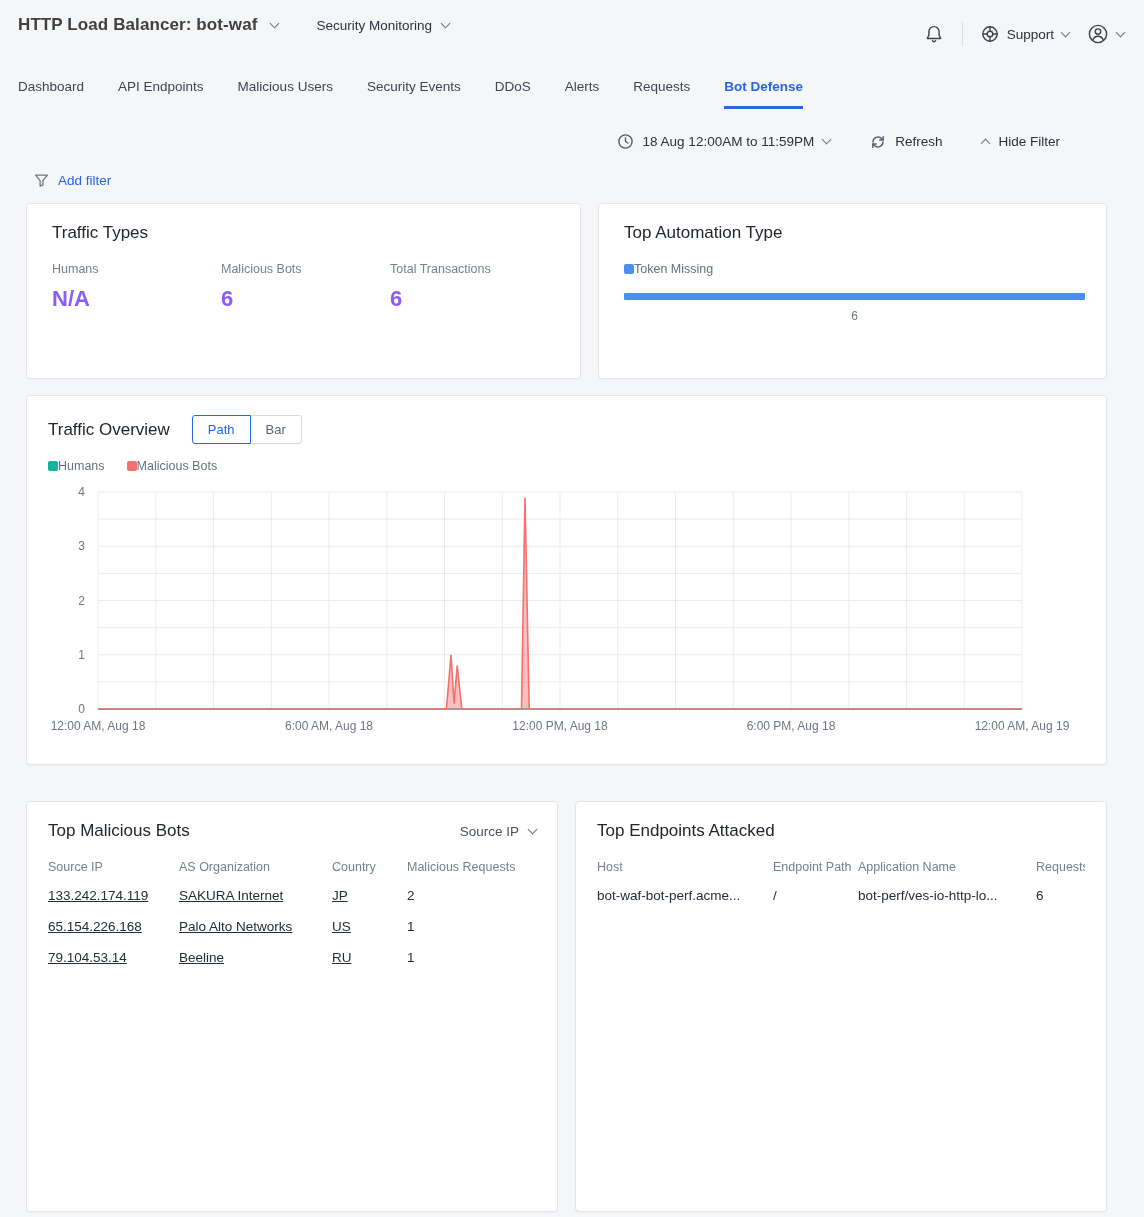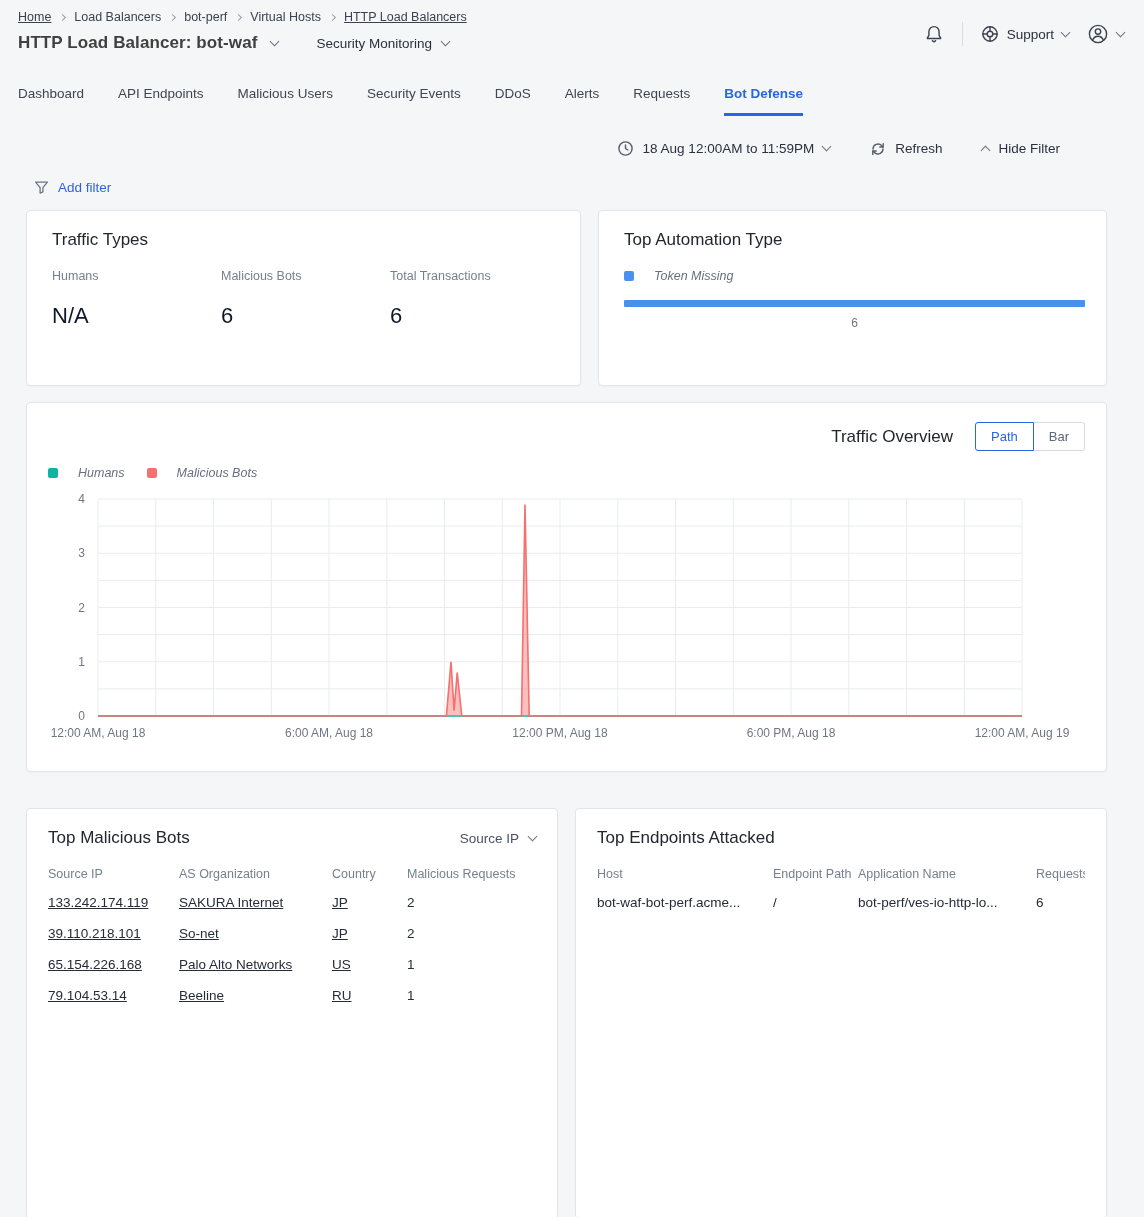--- a/index.html
+++ b/index.html
@@ -50,32 +50,32 @@
   .grid2 { display: grid; grid-template-columns: 1fr 1fr; gap: 17px; }
   .card { background: #fff; border: 1px solid #e3e5e9; border-radius: 4px; padding: 19px 21px; box-shadow: 0 1px 2px rgba(16,24,40,.03); }
   .card-title { font-size: 17px; font-weight: 400; color: #22262e; }
   .h-row1 { height: 176px; padding-left: 25px; }
   .h-row3 { height: 411px; margin-top: 20px; }
 
   
   .stats { display: flex; margin-top: 19px; }
   .stat { width: 169px; }
   .stat-label { font-size: 12.5px; color: #76808f; }
-  .stat-value { font-size: 22px; font-weight: 400; margin-top: 20px; color: #0f172a; }
+  .stat-value { font-size: 22px; font-weight: 700; margin-top: 10px; color: #8b5cf6; }
 
   
   .legend-row { display: flex; align-items: center; margin-top: 19px; font-size: 12.5px; color: #67707e; }
-  .legend-item { display: flex; align-items: center; gap: 20px; font-style: italic; }
+  .legend-item { display: flex; align-items: center; gap: 0; }
   .legend-sq { width: 10px; height: 10px; border-radius: 2px; flex: none; }
   .auto-bar-track { margin-top: 17px; height: 7px; }
   .auto-bar { height: 7px; border-radius: 1px; }
   .auto-value { text-align: center; margin-top: 9px; font-size: 12px; color: #6f7987; }
 
   
-  .overview-head { display: flex; align-items: center; gap: 22px; justify-content: flex-end; }
+  .overview-head { display: flex; align-items: center; gap: 22px; }
   .seg { display: flex; }
   .seg-btn { border: 1px solid #d7dbe1; background: #fff; padding: 6px 15px; font-size: 13px; color: #5d6674; }
   .seg-btn:first-child { border-radius: 3px 0 0 3px; }
   .seg-btn:last-child { border-radius: 0 3px 3px 0; border-left: none; }
   .seg-btn.active { border: 1px solid #2a65e3; color: #2a65e3; }
   .overview-legend { display: flex; gap: 22px; margin-top: 15px; }
   .chart-wrap { margin-top: 11px; }
   svg text { font-family: "Liberation Sans", sans-serif; }
   .grid { stroke: #e9ebef; stroke-width: 1; }
   .tick { font-size: 12px; fill: #6f7683; }
@@ -92,31 +92,20 @@
   .cols-bots col:nth-child(3) { width: 75px; }
   .cols-ep col:nth-child(1) { width: 176px; }
   .cols-ep col:nth-child(2) { width: 85px; }
   .cols-ep col:nth-child(3) { width: 178px; }
 </style>
 </head>
 <body>
 
 <header class="topbar">
   <div>
-    <nav class="breadcrumb">
-        <a>Home</a>
-        <span class="crumb-sep"></span>
-        <a>Load Balancers</a>
-        <span class="crumb-sep"></span>
-        <a>bot-perf</a>
-        <span class="crumb-sep"></span>
-        <a>Virtual Hosts</a>
-        <span class="crumb-sep"></span>
-        <a>HTTP Load Balancers</a>
-      </nav>
     <div class="title-row">
       <h1 class="page-title">HTTP Load Balancer: bot-waf</h1>
       <button class="icon-btn title-chev">
         <span class="chev"></span>
       </button>
       <button class="section-select">
         <span>Security Monitoring</span>
         <span class="chev"></span>
       </button>
     </div>
@@ -320,26 +309,20 @@
             </tr>
           </thead>
         <tbody>
             <tr>
               <td><a class="cell-link">133.242.174.119</a></td>
               <td><a class="cell-link">SAKURA Internet</a></td>
               <td><a class="cell-link">JP</a></td>
               <td>2</td>
             </tr>
             <tr>
-              <td><a class="cell-link">39.110.218.101</a></td>
-              <td><a class="cell-link">So-net</a></td>
-              <td><a class="cell-link">JP</a></td>
-              <td>2</td>
-            </tr>
-            <tr>
               <td><a class="cell-link">65.154.226.168</a></td>
               <td><a class="cell-link">Palo Alto Networks</a></td>
               <td><a class="cell-link">US</a></td>
               <td>1</td>
             </tr>
             <tr>
               <td><a class="cell-link">79.104.53.14</a></td>
               <td><a class="cell-link">Beeline</a></td>
               <td><a class="cell-link">RU</a></td>
               <td>1</td>

